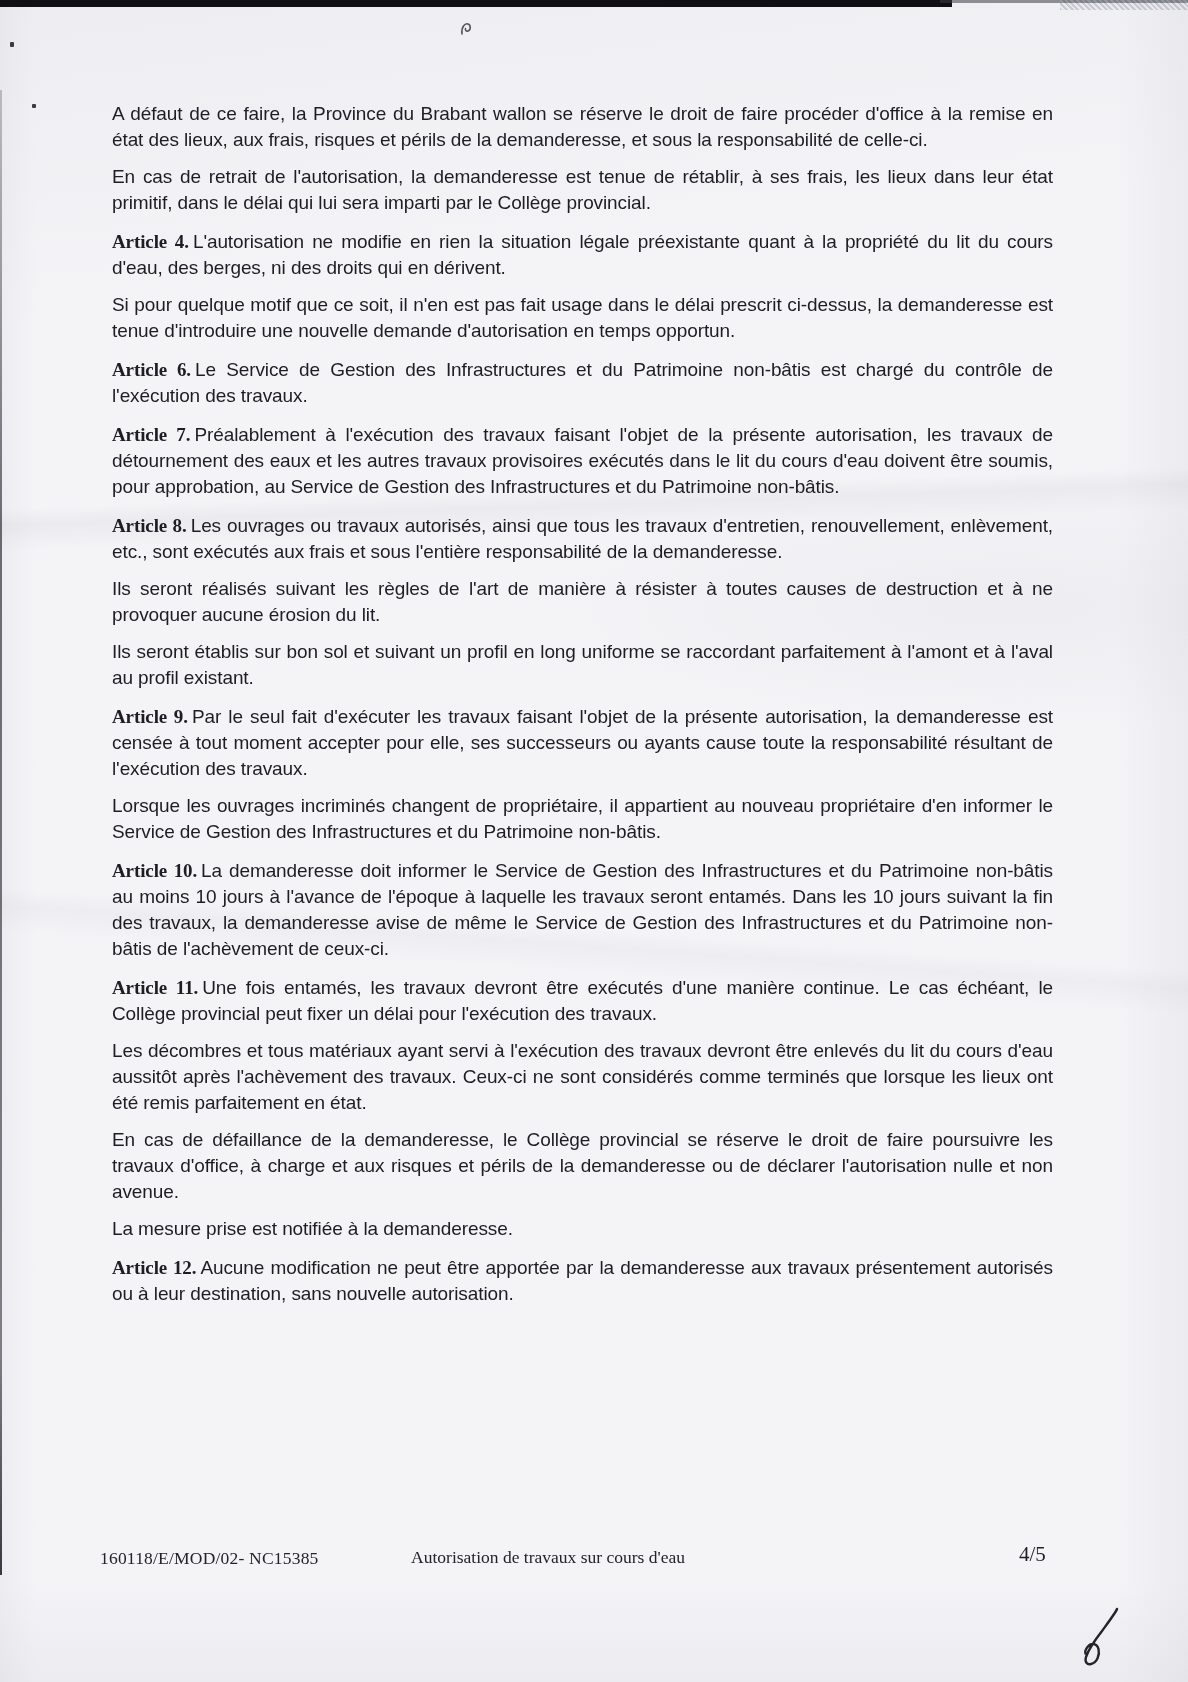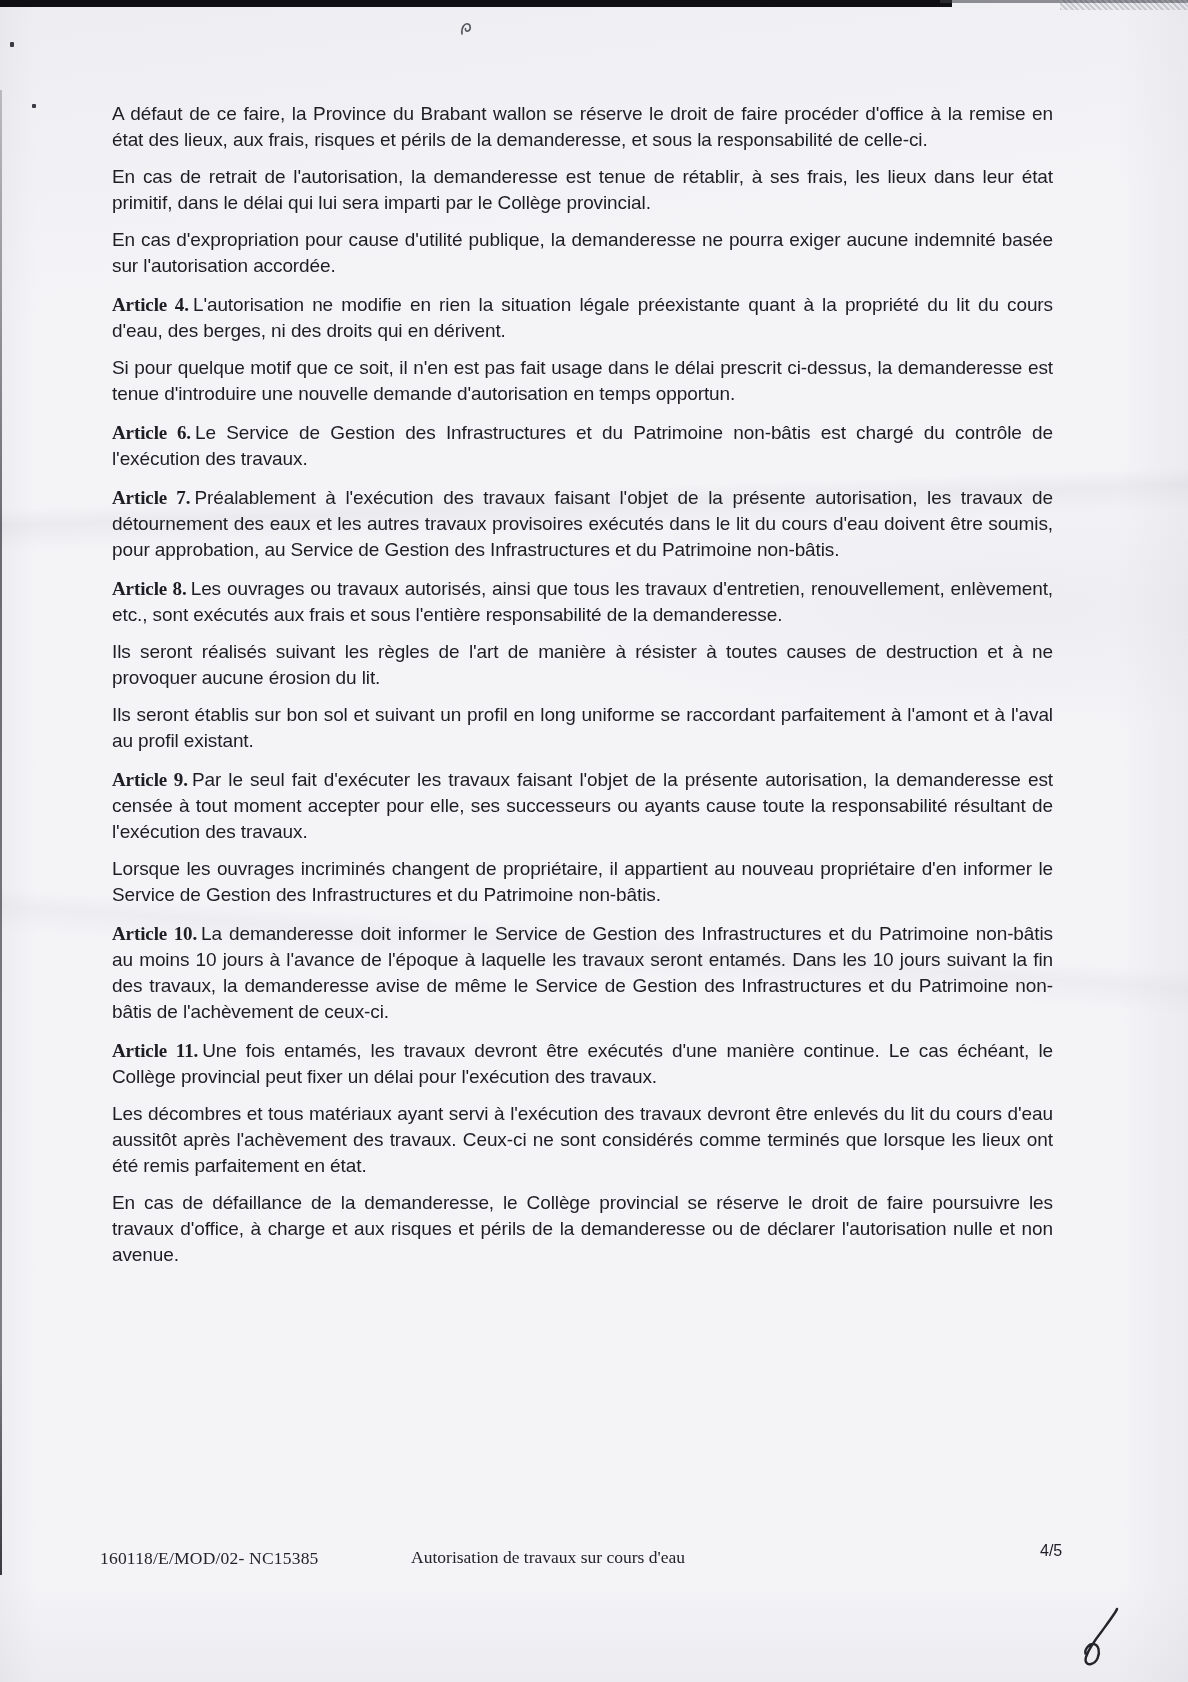--- a/index.html
+++ b/index.html
@@ -75,23 +75,23 @@
   }
   .footer-center {
     position: absolute; left: 0; top: 1547px; width: 1096px;
     text-align: center;
     font-family: "Liberation Serif", serif;
     font-size: 17.5px; color: #23232a;
   }
   .footer-title { margin-bottom: 9px; }
   .footer-sub { letter-spacing: 0.1px; }
   .footer-page {
-    position: absolute; left: 1040px; top: 1542px;
-    font-family: Liberation Sans, sans-serif;
-    font-size: 16px; color: #1e1e26;
+    position: absolute; left: 1019px; top: 1542px;
+    font-family: Liberation Serif, serif;
+    font-size: 21px; color: #1e1e26;
   }
   .signature { position: absolute; left: 1072px; top: 1606px; }
 </style>
 </head>
 <body>
 
 <div class="page">
 
   <div class="top-bar"></div>
   <div class="top-bar-right"></div>
@@ -102,21 +102,20 @@
 
   <svg class="pen-curl" width="16" height="18" viewBox="0 0 16 18">
     <path d="M 3,14 C 2,7 6,3 9,4 C 12,5 12,10 9,11 C 7,11.6 6,10 6.5,8.5" fill="none" stroke="#55555f" stroke-width="1.6" stroke-linecap="round"></path>
   </svg>
 
   <main class="content" id="content">
     <p class="para"><strong class="label"></strong><span class="txt">A défaut de ce faire, la Province du Brabant wallon se réserve le droit de faire procéder d'office à la remise en état des lieux, aux frais, risques et périls de la demanderesse, et sous la responsabilité de celle-ci.</span></p>
 
     <p class="para"><strong class="label"></strong><span class="txt">En cas de retrait de l'autorisation, la demanderesse est tenue de rétablir, à ses frais, les lieux dans leur état primitif, dans le délai qui lui sera imparti par le Collège provincial.</span></p>
 
-    <p class="para"><strong class="label"></strong><span class="txt">En cas d'expropriation pour cause d'utilité publique, la demanderesse ne pourra exiger aucune indemnité basée sur l'autorisation accordée.</span></p>
 
     <p class="para article"><strong class="label">Article 4.</strong><span class="txt">L'autorisation ne modifie en rien la situation légale préexistante quant à la propriété du lit du cours d'eau, des berges, ni des droits qui en dérivent.</span></p>
 
 
     <p class="para"><strong class="label"></strong><span class="txt">Si pour quelque motif que ce soit, il n'en est pas fait usage dans le délai prescrit ci-dessus, la demanderesse est tenue d'introduire une nouvelle demande d'autorisation en temps opportun.</span></p>
 
     <p class="para article"><strong class="label">Article 6.</strong><span class="txt">Le Service de Gestion des Infrastructures et du Patrimoine non-bâtis est chargé du contrôle de l'exécution des travaux.</span></p>
 
     <p class="para article"><strong class="label">Article 7.</strong><span class="txt">Préalablement à l'exécution des travaux faisant l'objet de la présente autorisation, les travaux de détournement des eaux et les autres travaux provisoires exécutés dans le lit du cours d'eau doivent être soumis, pour approbation, au Service de Gestion des Infrastructures et du Patrimoine non-bâtis.</span></p>
 
@@ -131,21 +130,23 @@
     <p class="para"><strong class="label"></strong><span class="txt">Lorsque les ouvrages incriminés changent de propriétaire, il appartient au nouveau propriétaire d'en informer le Service de Gestion des Infrastructures et du Patrimoine non-bâtis.</span></p>
 
     <p class="para article"><strong class="label">Article 10.</strong><span class="txt">La demanderesse doit informer le Service de Gestion des Infrastructures et du Patrimoine non-bâtis au moins 10 jours à l'avance de l'époque à laquelle les travaux seront entamés. Dans les 10 jours suivant la fin des travaux, la demanderesse avise de même le Service de Gestion des Infrastructures et du Patrimoine non-bâtis de l'achèvement de ceux-ci.</span></p>
 
     <p class="para article"><strong class="label">Article 11.</strong><span class="txt">Une fois entamés, les travaux devront être exécutés d'une manière continue. Le cas échéant, le Collège provincial peut fixer un délai pour l'exécution des travaux.</span></p>
 
     <p class="para"><strong class="label"></strong><span class="txt">Les décombres et tous matériaux ayant servi à l'exécution des travaux devront être enlevés du lit du cours d'eau aussitôt après l'achèvement des travaux. Ceux-ci ne sont considérés comme terminés que lorsque les lieux ont été remis parfaitement en état.</span></p>
 
     <p class="para"><strong class="label"></strong><span class="txt">En cas de défaillance de la demanderesse, le Collège provincial se réserve le droit de faire poursuivre les travaux d'office, à charge et aux risques et périls de la demanderesse ou de déclarer l'autorisation nulle et non avenue.</span></p>
 
+    <p class="para"><strong class="label"></strong><span class="txt">La mesure prise est notifiée à la demanderesse.</span></p>
 
+    <p class="para article"><strong class="label">Article 12.</strong><span class="txt">Aucune modification ne peut être apportée par la demanderesse aux travaux présentement autorisés ou à leur destination, sans nouvelle autorisation.</span></p>
   </main>
 
   <div class="footer-ref">160118/E/MOD/02- NC15385</div>
   <div class="footer-center">
     <div class="footer-title">Autorisation de travaux sur cours d'eau</div>
   </div>
   <div class="footer-page">4/5</div>
 
   <svg class="signature" width="58" height="62" viewBox="0 0 58 62">
     <path d="M 45,3 C 44,6 38,14 30,25 C 23,34 16,45 14,51 C 12.5,56 15,59 19,58 C 25,56.5 28,49 26.5,43 C 25,37 19,36.5 15.5,41 C 13.5,43.5 13,46 13.5,47.5" fill="none" stroke="#24242c" stroke-width="2.4" stroke-linecap="round"></path>

